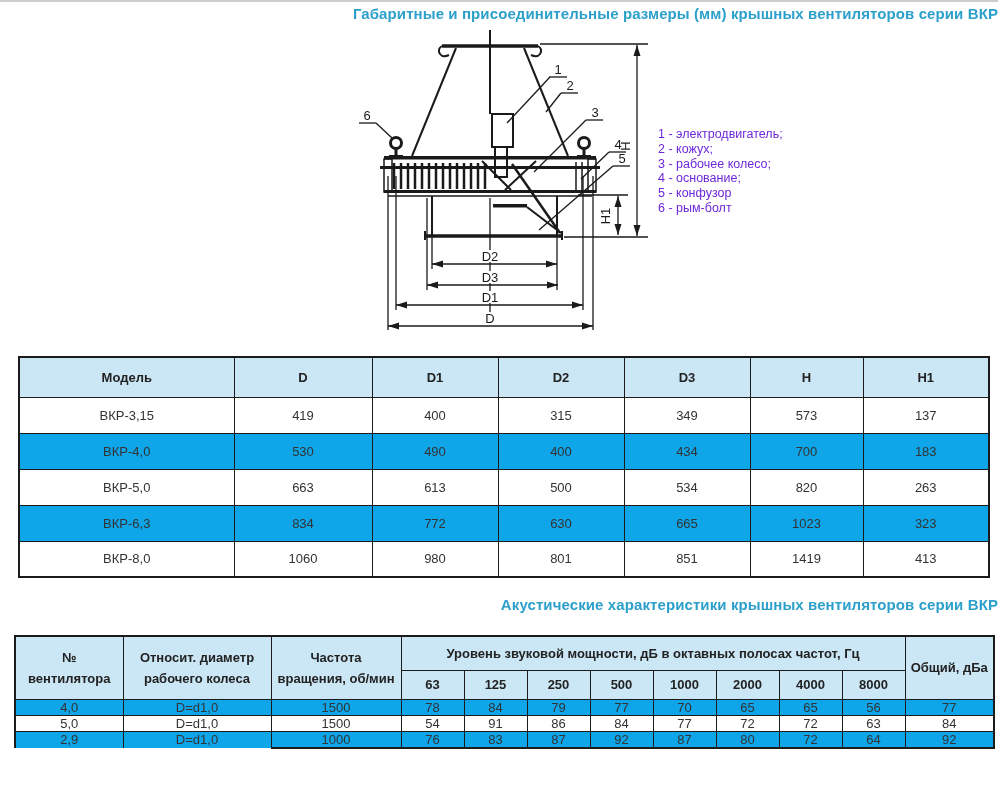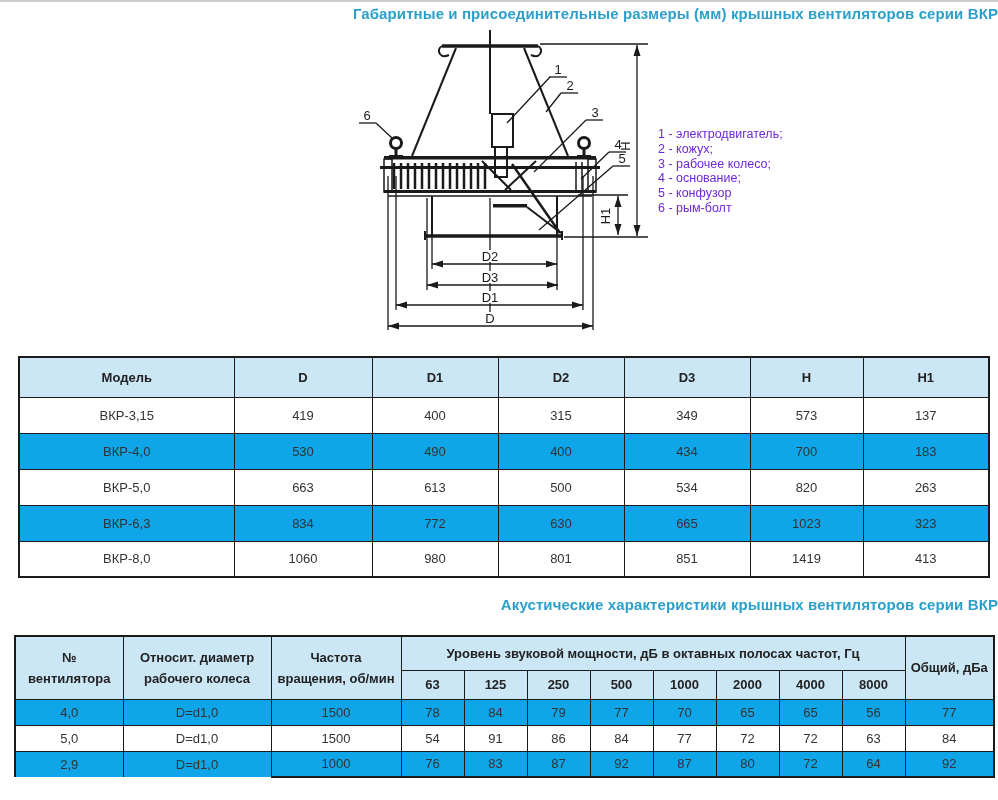--- a/index.html
+++ b/index.html
@@ -52,21 +52,21 @@
   .dims { width: 970px; margin: 0 0 0 18px; border-radius: 14px; }
   .dims th { height: 40px; }
   .dims td { height: 36px; }
 
   .title2 { margin-top: 18px; }
 
   .acoustic { width: 979px; margin: 22px 0 0 14px; border-bottom: none; }
   .acoustic thead th { padding: 2px 4px; line-height: 21px; }
   .acoustic thead tr:first-child th { height: 34px; }
   .acoustic thead tr:nth-child(2) th { height: 29px; }
-  .acoustic td { height: 26px; }
+  .acoustic td { height: 16px; }
   .acoustic tbody tr:last-child td { border-bottom: 2px solid #1b1b1b; }
   .acoustic tbody tr:last-child td:nth-child(1),
   .acoustic tbody tr:last-child td:nth-child(2) { border-bottom: none; }
 </style>
 </head>
 <body>
 
 <div>
 
   <div class="title">Габаритные и присоединительные размеры (мм) крышных вентиляторов серии ВКР</div>

